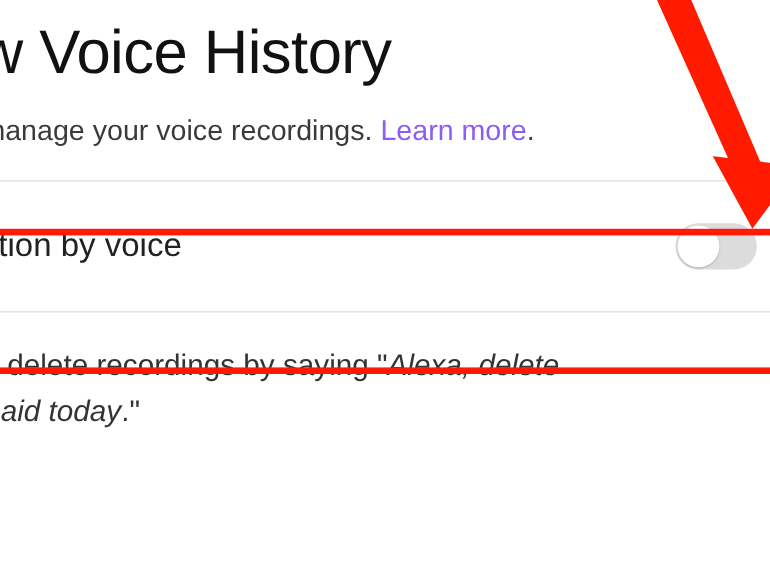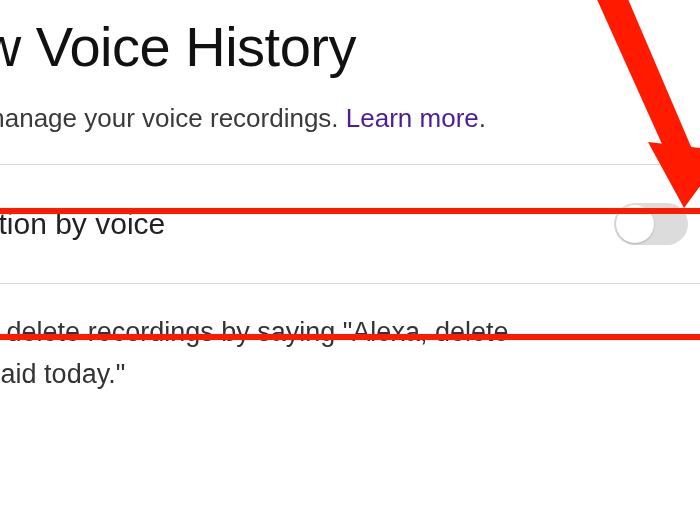--- a/index.html
+++ b/index.html
@@ -32,21 +32,21 @@
     white-space: nowrap;
   }
   .subtitle {
     margin: 24px 0 30px 0;
     font-size: 26px;
     font-weight: 300;
     color: #3a3a3a;
     white-space: nowrap;
   }
   .learn-link {
-    color: #4c1d95;
+    color: #8b5cf6;
     text-decoration: none;
     font-weight: 300;
   }
   .divider {
     border: none;
     border-top: 1px solid #d9d9d9;
     margin: 0;
   }
   .setting-row {
     display: flex;
@@ -80,20 +80,21 @@
   }
   .description {
     margin: 28px 0 0 0;
     font-size: 27px;
     line-height: 1.55;
     font-weight: 300;
     color: #333;
     white-space: nowrap;
   }
   .description .italic {
+    font-style: italic;
   }
   
   .callout-box {
     position: absolute;
     border: 6px solid #ff1a00;
     pointer-events: none;
   }
   
   .arrow {
     position: absolute;

